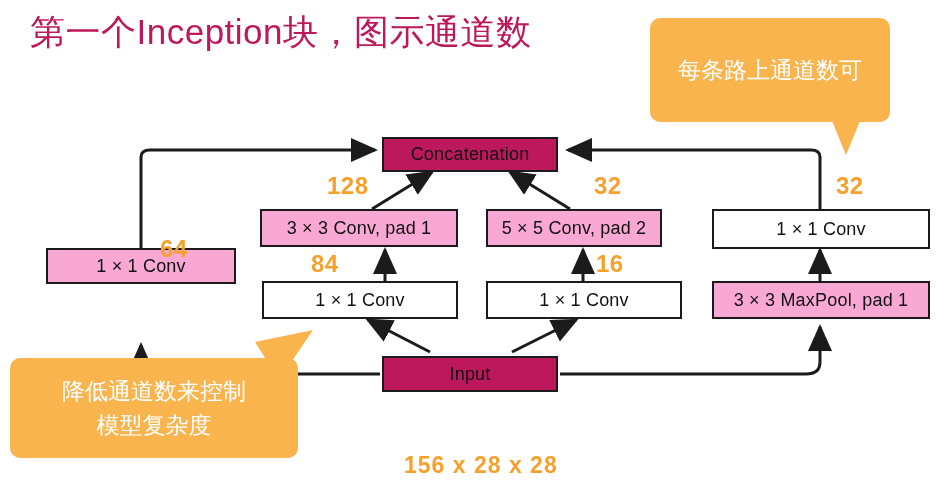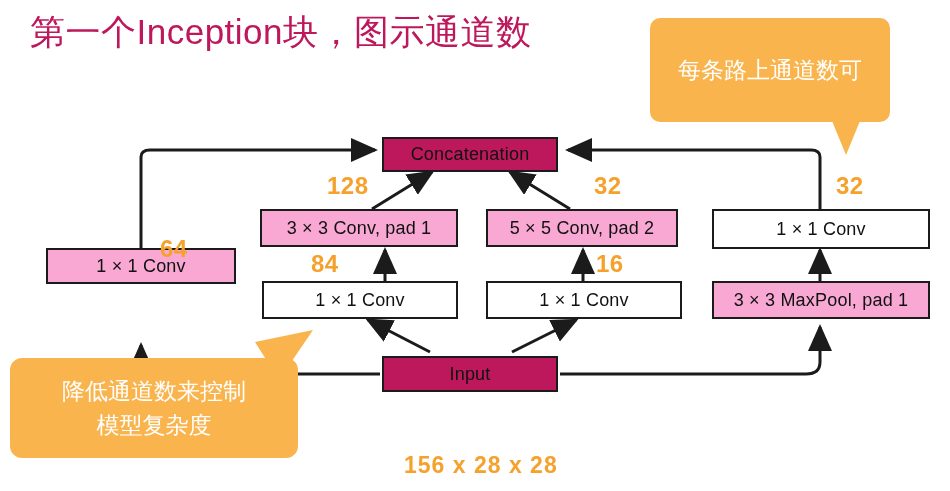--- a/index.html
+++ b/index.html
@@ -135,21 +135,21 @@
   </svg>
 
   <div class="node fill-lblue" style="left:382px; top:137px; width:176px; height:35px;">Concatenation</div>
 
   <div class="node fill-blue" style="left:46px; top:248px; width:190px; height:36px;">1 × 1 Conv</div>
 
   <div class="node fill-blue" style="left:260px; top:209px; width:198px; height:38px;">3 × 3 Conv, pad 1</div>
 
   <div class="node fill-white" style="left:262px; top:281px; width:196px; height:38px;">1 × 1 Conv</div>
 
-  <div class="node fill-blue" style="left:486px; top:209px; width:192px; height:38px;">5 × 5 Conv, pad 2</div>
+  <div class="node fill-blue" style="left:486px; top:209px; width:176px; height:38px;">5 × 5 Conv, pad 2</div>
 
   <div class="node fill-white" style="left:486px; top:281px; width:196px; height:38px;">1 × 1 Conv</div>
 
   <div class="node fill-white" style="left:712px; top:209px; width:218px; height:40px;">1 × 1 Conv</div>
 
   <div class="node fill-blue" style="left:712px; top:281px; width:218px; height:38px;">3 × 3 MaxPool, pad 1</div>
 
   <div class="node fill-lblue" style="left:382px; top:356px; width:176px; height:36px;">Input</div>
 
   <div class="chan" style="left:148px; top:235px;margin-left:12px;">64</div>
@@ -163,21 +163,21 @@
 
   <div class="cal" style="left:650px; top:18px; width:240px; height:104px;">
     <div>
       <span class="cal-text">每条路上通道数可</span>
     </div>
   </div>
   <div class="tail" style="left:832px; top:121px;
        border-left:14px solid transparent; border-right:14px solid transparent;
        border-top:34px solid #f9b44d;"></div>
 
-  <div class="cal" style="left:10px; top:358px; width:288px; height:100px;border-radius:12px;">
+  <div class="cal" style="left:10px; top:358px; width:288px; height:100px;">
     <div>
       <span class="cal-text">降低通道数来控制</span>
       <span class="cal-text">模型复杂度</span>
     </div>
   </div>
   <svg style="position:absolute; left:255px; top:330px; width:70px; height:60px;" viewBox="0 0 70 60" width="70" height="60">
     <path d="M0,12 L58,0 L24,50 Z" fill="#f9b44d"></path>
   </svg>
 
 </div>

